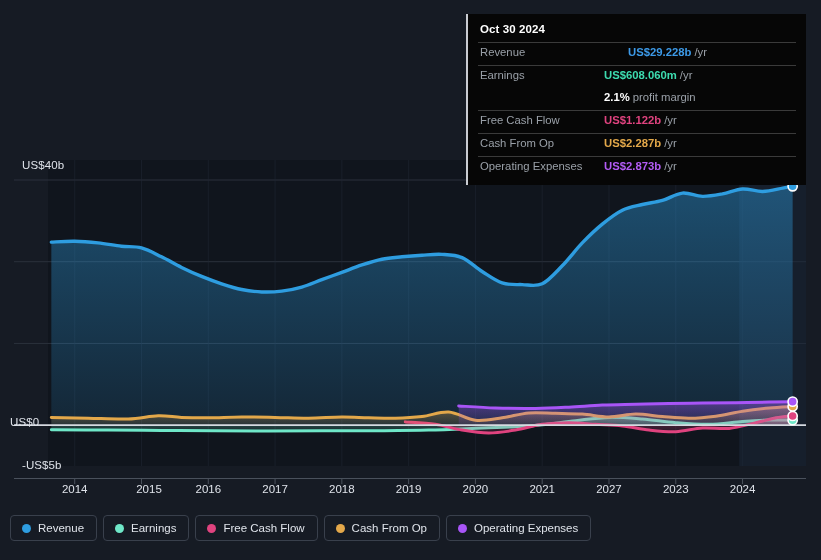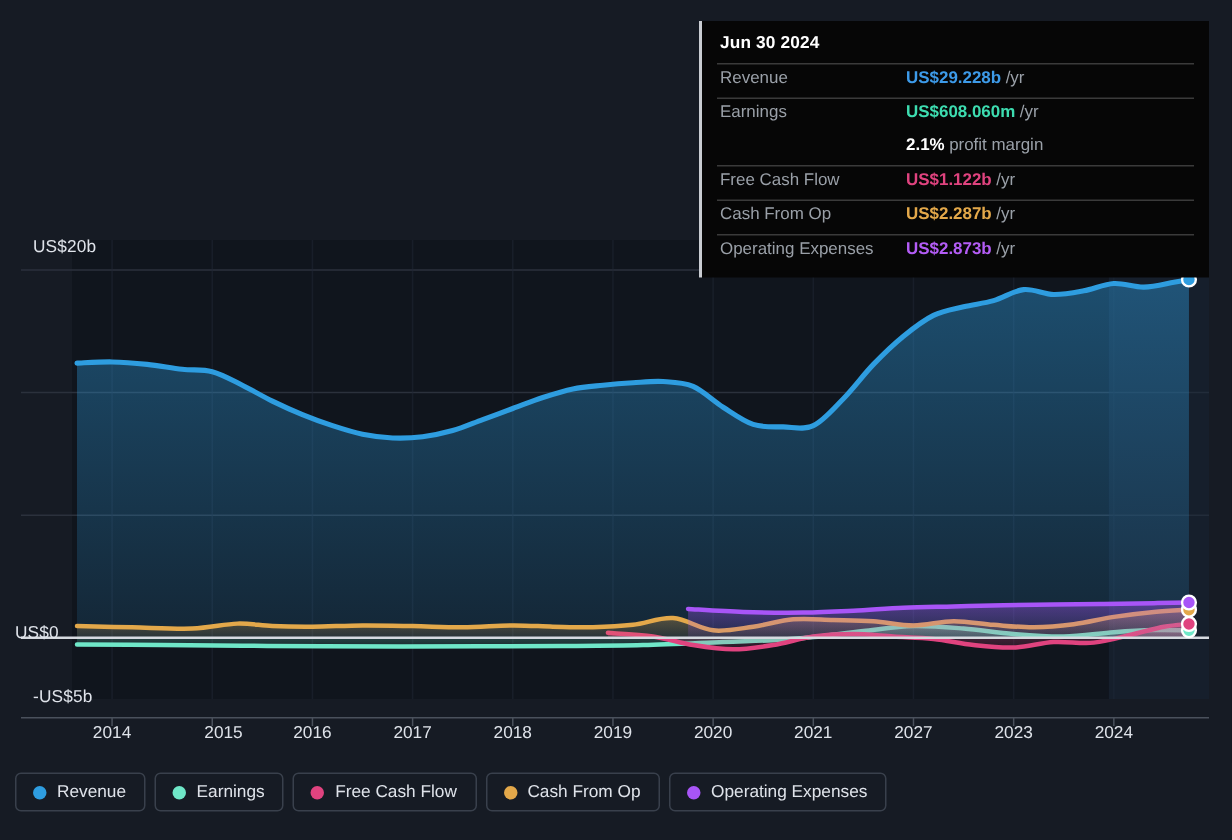--- a/index.html
+++ b/index.html
@@ -194,44 +194,44 @@
         <line x1="341.8502202643197" y1="478" x2="341.8502202643197" y2="484" stroke="#4a515c" stroke-width="1"></line>
         <line x1="408.6343612334819" y1="478" x2="408.6343612334819" y2="484" stroke="#4a515c" stroke-width="1"></line>
         <line x1="475.41850220264416" y1="478" x2="475.41850220264416" y2="484" stroke="#4a515c" stroke-width="1"></line>
         <line x1="542.2026431718064" y1="478" x2="542.2026431718064" y2="484" stroke="#4a515c" stroke-width="1"></line>
         <line x1="608.9867841409684" y1="478" x2="608.9867841409684" y2="484" stroke="#4a515c" stroke-width="1"></line>
         <line x1="675.7709251101307" y1="478" x2="675.7709251101307" y2="484" stroke="#4a515c" stroke-width="1"></line>
         <line x1="742.5550660792929" y1="478" x2="742.5550660792929" y2="484" stroke="#4a515c" stroke-width="1"></line>
       </svg>
   </div>
 
-  <div class="y-label y-top">US$20b</div>
+  <div class="y-label y-top">US$40b</div>
   <div class="y-label y-zero">US$0</div>
   <div class="y-label y-bot">-US$5b</div>
 
   <div class="x-axis" id="x-axis">
       <div class="x-tick" style="left: 74.7137px;">2014</div>
       <div class="x-tick" style="left: 149px;">2015</div>
       <div class="x-tick" style="left: 208.282px;">2016</div>
       <div class="x-tick" style="left: 275.066px;">2017</div>
       <div class="x-tick" style="left: 341.85px;">2018</div>
       <div class="x-tick" style="left: 408.634px;">2019</div>
       <div class="x-tick" style="left: 475.419px; text-align: right;">2020</div>
       <div class="x-tick" style="left: 542.203px;">2021</div>
       <div class="x-tick" style="left: 608.987px;">2027</div>
       <div class="x-tick" style="left: 675.771px;">2023</div>
       <div class="x-tick" style="left: 742.555px;">2024</div>
     </div>
 
   <div class="tooltip">
-    <div class="tt-title">Jun 30 2024</div>
+    <div class="tt-title">Oct 30 2024</div>
     <div id="tt-rows">
         <div class="tt-row">
           <div class="tt-key">Revenue</div>
-          <div><span class="tt-val" style="color: rgb(61, 154, 232);">US$29.228b</span><span class="tt-suffix">/yr</span></div>
+          <div><span class="tt-val" style="color: rgb(61, 154, 232); margin-left: 24px;">US$29.228b</span><span class="tt-suffix">/yr</span></div>
         </div>
         <div class="tt-row">
           <div class="tt-key">Earnings</div>
           <div><span class="tt-val" style="color: rgb(61, 220, 176);">US$608.060m</span><span class="tt-suffix">/yr</span></div>
         </div>
         <div class="tt-row no-rule">
           <div class="tt-key"></div>
           <div><span class="tt-val" style="color: rgb(255, 255, 255);">2.1%</span><span class="tt-suffix">profit margin</span></div>
         </div>
         <div class="tt-row">

